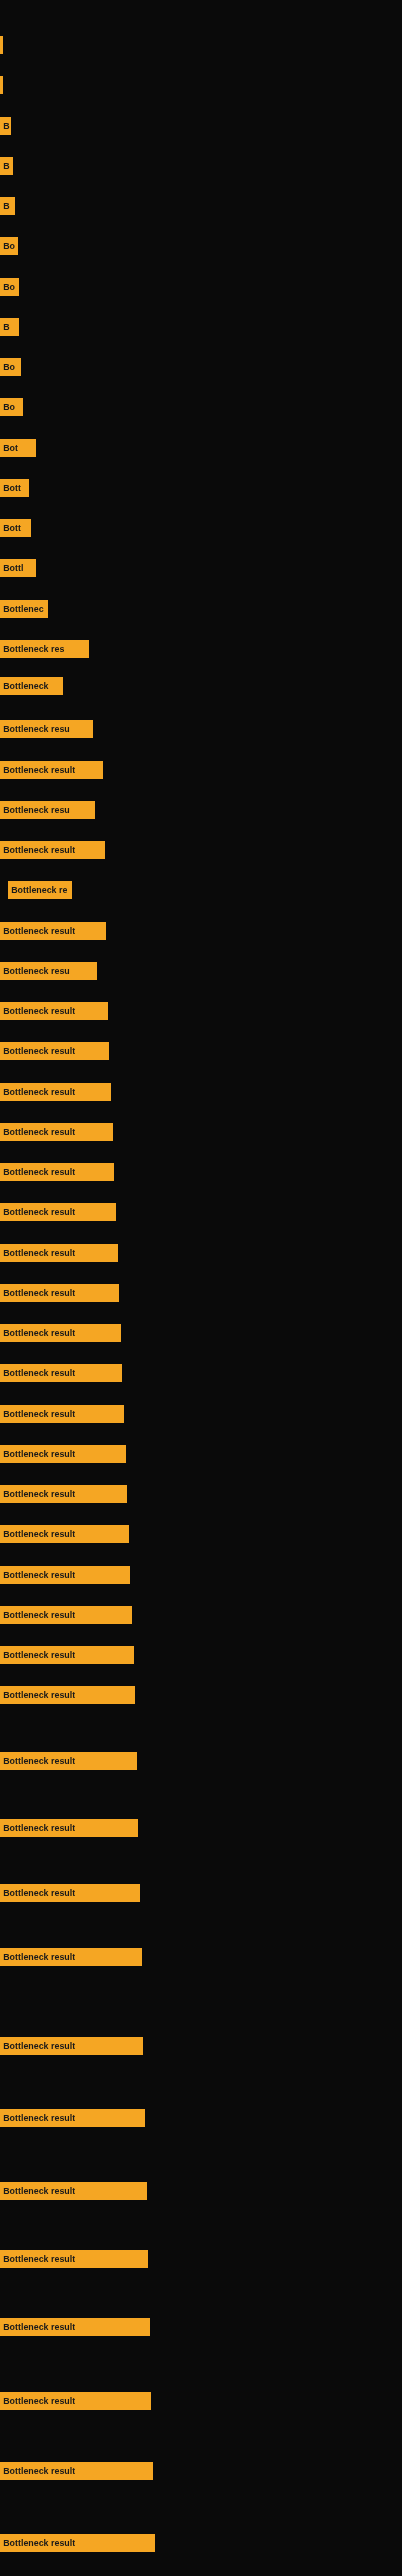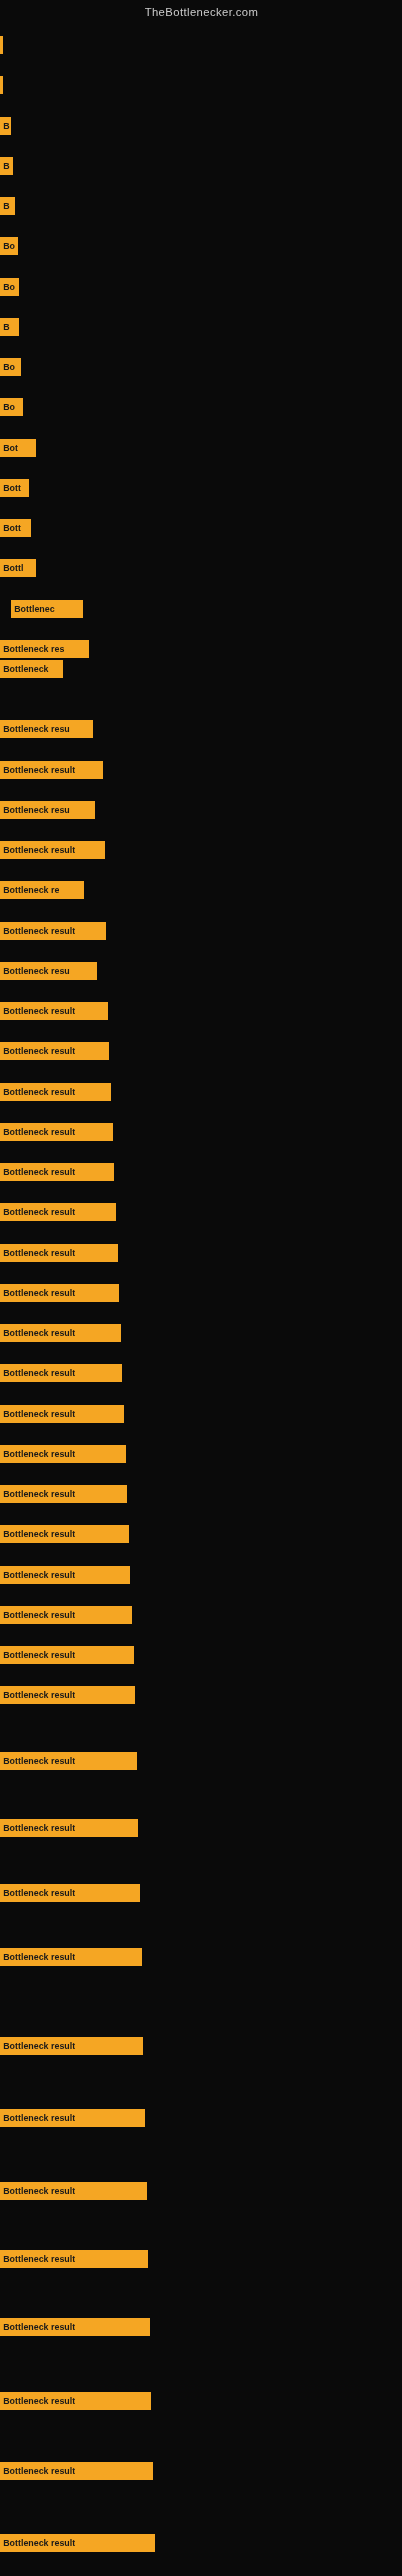--- a/index.html
+++ b/index.html
@@ -41,21 +41,20 @@
       font-size: 8.9px;
       font-weight: bold;
       white-space: nowrap;
       overflow: hidden;
     }
   </style>
 </head>
 <body>
 
 <div class="chart-area">
-  <div class="site-title">TheBottlenecker.com</div>
 <div class="bar-item" style="top: 36px;">
       <div class="bar" style="width: 3.2px;">
         <span class="bar-label"></span>
       </div>
     </div>
     <div class="bar-item" style="top: 76px;">
       <div class="bar" style="width: 3.2px;">
         <span class="bar-label"></span>
       </div>
     </div>
@@ -113,30 +112,30 @@
       <div class="bar" style="width: 31px;">
         <span class="bar-label">Bott</span>
       </div>
     </div>
     <div class="bar-item" style="top: 559px;">
       <div class="bar" style="width: 36px;">
         <span class="bar-label">Bottl</span>
       </div>
     </div>
     <div class="bar-item" style="top: 600px;">
-      <div class="bar" style="width: 72px; margin-left: 11px;">
+      <div class="bar" style="width: 48px;">
         <span class="bar-label">Bottlenec</span>
       </div>
     </div>
     <div class="bar-item" style="top: 640px; border-radius: 6px;">
       <div class="bar" style="width: 89px;">
         <span class="bar-label">Bottleneck res</span>
       </div>
     </div>
-    <div class="bar-item" style="top: 660px;">
+    <div class="bar-item" style="top: 677px;">
       <div class="bar" style="width: 63px;">
         <span class="bar-label">Bottleneck</span>
       </div>
     </div>
     <div class="bar-item" style="top: 720px;">
       <div class="bar" style="width: 93px;">
         <span class="bar-label">Bottleneck resu</span>
       </div>
     </div>
     <div class="bar-item" style="top: 761px;">
@@ -148,21 +147,21 @@
       <div class="bar" style="width: 95px;">
         <span class="bar-label">Bottleneck resu</span>
       </div>
     </div>
     <div class="bar-item" style="top: 841px;">
       <div class="bar" style="width: 105px;">
         <span class="bar-label">Bottleneck result</span>
       </div>
     </div>
     <div class="bar-item" style="top: 881px;">
-      <div class="bar" style="width: 84px;">
+      <div class="bar" style="width: 64px; margin-left: 8px;">
         <span class="bar-label">Bottleneck re</span>
       </div>
     </div>
     <div class="bar-item" style="top: 922px;">
       <div class="bar" style="width: 106px;">
         <span class="bar-label">Bottleneck result</span>
       </div>
     </div>
     <div class="bar-item" style="top: 962px;">
       <div class="bar" style="width: 97px;">

